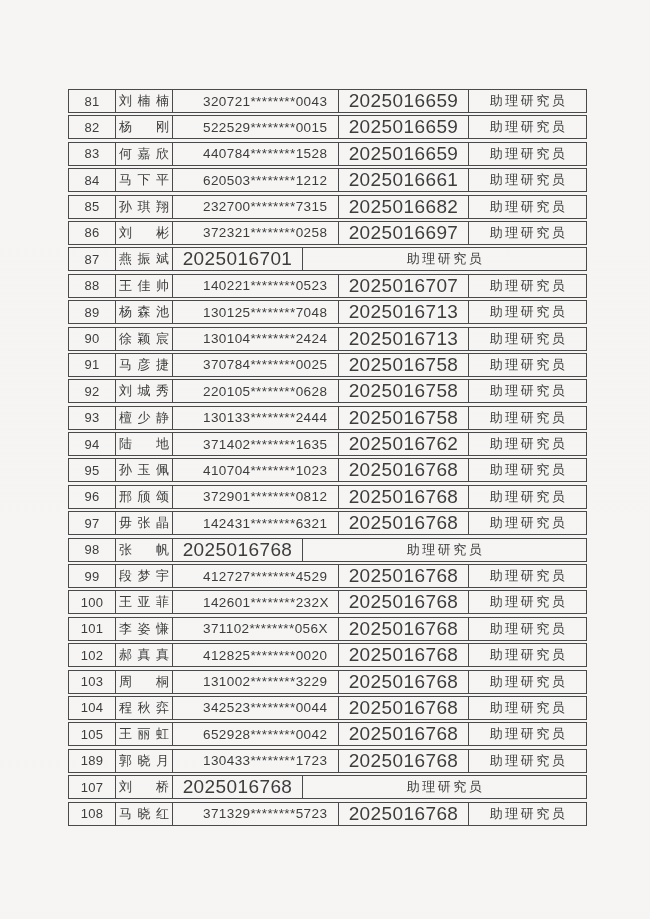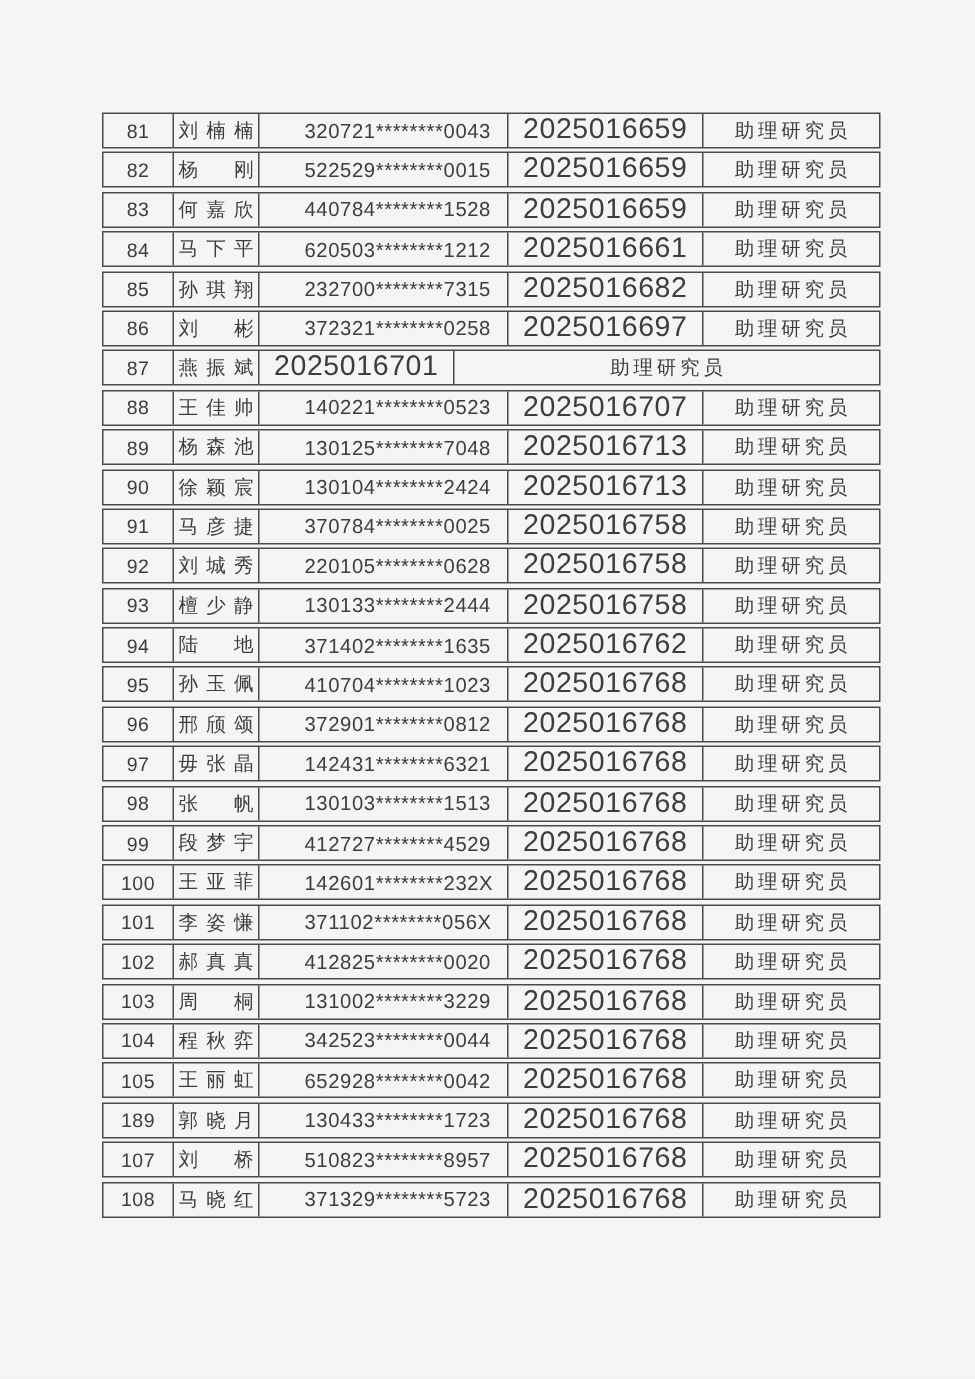--- a/index.html
+++ b/index.html
@@ -17,21 +17,21 @@
   .page {
     position: absolute;
     inset: 0;
     background:
       linear-gradient(0deg, rgba(255,255,255,0.35), rgba(255,255,255,0.35)),
       #f0efed;
   }
   .roster-table {
     position: absolute;
     left: 68px;
-    top: 75px;
+    top: 89px;
     width: 519px;
   }
   .row {
     display: flex;
     box-sizing: border-box;
     width: 519px;
     height: 24px;
     border: 1px solid #4a4a4a;
     margin-bottom: 2.4px;
     background: transparent;
@@ -219,21 +219,20 @@
     <div class="cell c-no">97</div>
     <div class="cell c-name">毋张晶</div>
     <div class="cell c-id">142431********6321</div>
     <div class="cell c-code">2025016768</div>
     <div class="cell c-title">助理研究员</div>
   </div>
 
   <div class="row">
     <div class="cell c-no">98</div>
     <div class="cell c-name">张帆</div>
-    <div class="cell c-id">130103********1513</div>
     <div class="cell c-code">2025016768</div>
     <div class="cell c-title">助理研究员</div>
   </div>
 
   <div class="row">
     <div class="cell c-no">99</div>
     <div class="cell c-name">段梦宇</div>
     <div class="cell c-id">412727********4529</div>
     <div class="cell c-code">2025016768</div>
     <div class="cell c-title">助理研究员</div>
@@ -291,21 +290,20 @@
     <div class="cell c-no">189</div>
     <div class="cell c-name">郭晓月</div>
     <div class="cell c-id">130433********1723</div>
     <div class="cell c-code">2025016768</div>
     <div class="cell c-title">助理研究员</div>
   </div>
 
   <div class="row">
     <div class="cell c-no">107</div>
     <div class="cell c-name">刘桥</div>
-    <div class="cell c-id">510823********8957</div>
     <div class="cell c-code">2025016768</div>
     <div class="cell c-title">助理研究员</div>
   </div>
 
   <div class="row">
     <div class="cell c-no">108</div>
     <div class="cell c-name">马晓红</div>
     <div class="cell c-id">371329********5723</div>
     <div class="cell c-code">2025016768</div>
     <div class="cell c-title">助理研究员</div>

